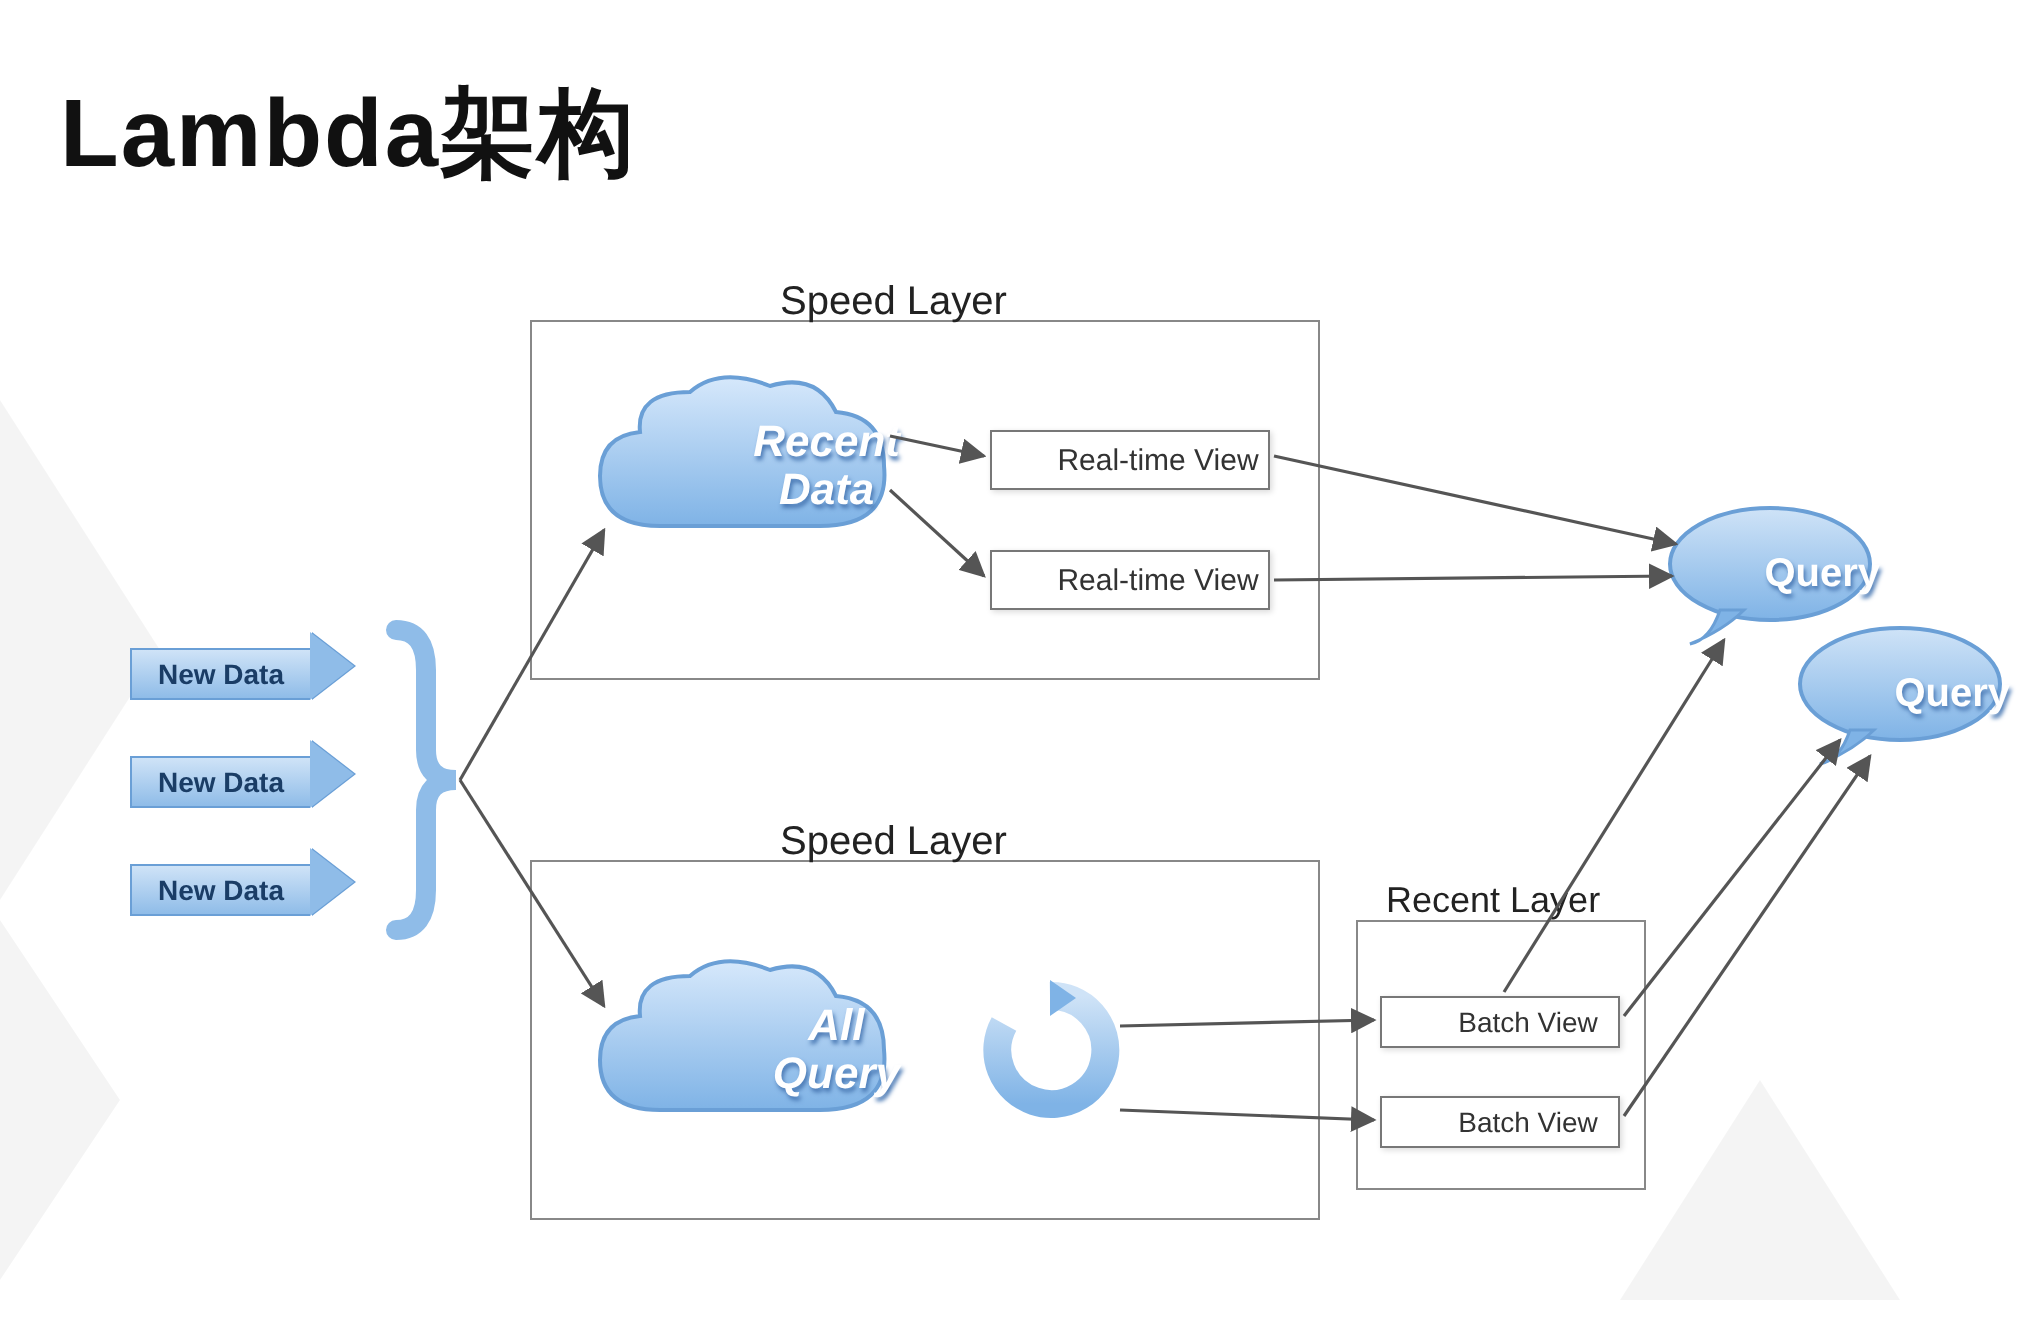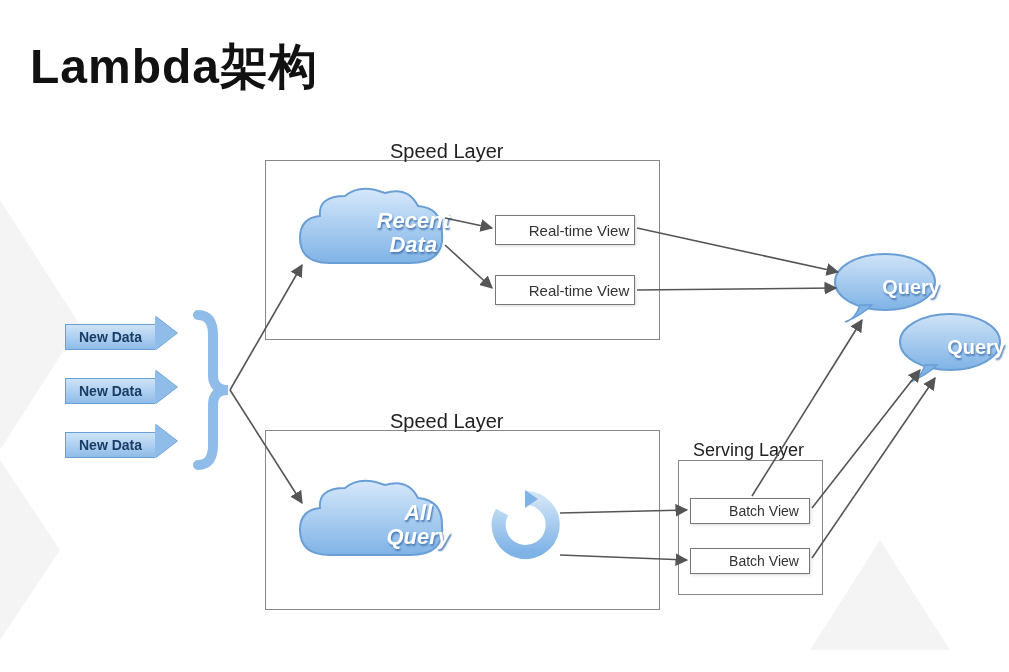--- a/index.html
+++ b/index.html
@@ -72,21 +72,21 @@
 
 <div class="canvas">
 
   <div class="box" style="left:265px;top:160px;width:395px;height:180px"></div>
   <div class="box-label" style="left:390px;top:140px">Speed Layer</div>
 
   <div class="box" style="left:265px;top:430px;width:395px;height:180px"></div>
   <div class="box-label" style="left:390px;top:410px">Speed Layer</div>
 
   <div class="box" style="left:678px;top:460px;width:145px;height:135px"></div>
-  <div class="box-label" style="left:693px;top:440px;font-size:18px">Serving Layer</div>
+  <div class="box-label" style="left:693px;top:440px;font-size:18px">Recent Layer</div>
 
   <div class="arrow-btn" style="left:65px;top:316px">
     <div class="body">
         <span>New Data</span>
       </div>
       <div class="head"></div>
   </div>
   <div class="arrow-btn" style="left:65px;top:370px">
     <div class="body">
         <span>New Data</span>

